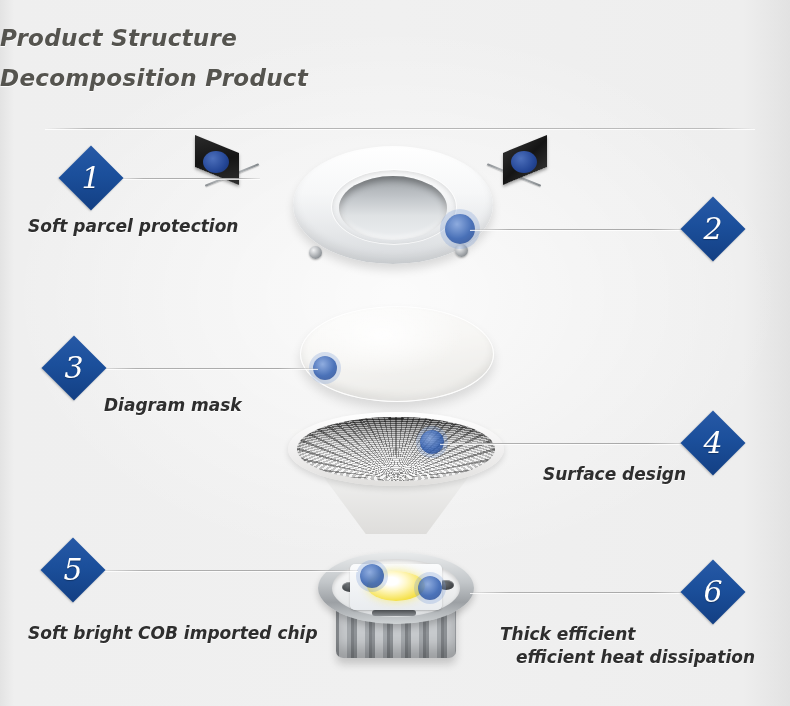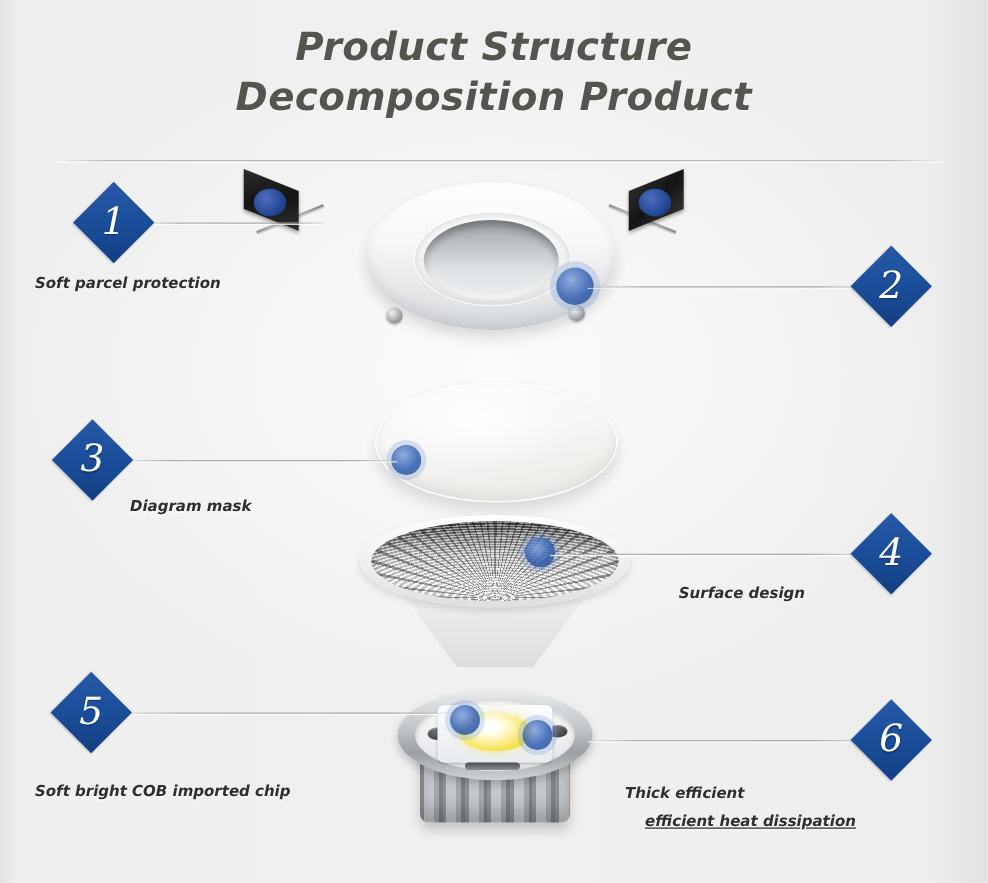--- a/index.html
+++ b/index.html
@@ -16,24 +16,23 @@
   }
   #stage:before{
     content:"";position:absolute;inset:0;
     background:radial-gradient(ellipse 70% 55% at 50% 42%,rgba(255,255,255,.75),rgba(255,255,255,0) 70%);
     pointer-events:none;
   }
 
   
   .title{
     position:absolute;left:0;right:0;top:18px;
-    text-align:center;
     font-family:"DejaVu Sans","Liberation Sans",sans-serif;
     font-weight:bold;font-style:italic;
-    font-size:31px;line-height:40px;
+    font-size:23px;line-height:40px;
     color:#55544f;
     letter-spacing:.3px;
     text-shadow:0 1px 0 rgba(255,255,255,.9);
   }
   .title .l2{display:block;}
 
   .divider{
     position:absolute;left:45px;top:128px;width:710px;height:1px;
     background:linear-gradient(90deg,rgba(180,180,180,0) 0%,#b9b9b9 6%,#b4b4b4 50%,#bdbdbd 94%,rgba(180,180,180,0) 100%);
     box-shadow:0 1px 0 rgba(255,255,255,.85);
@@ -63,26 +62,26 @@
     position:absolute;height:1px;
     background:linear-gradient(90deg,rgba(170,170,170,.15),#b0b0b0 18%,#a9a9a9 82%,rgba(170,170,170,.2));
     box-shadow:0 1px 0 rgba(255,255,255,.8);
   }
 
   
   .caption{
     position:absolute;
     font-family:"DejaVu Sans","Liberation Sans",sans-serif;
     font-weight:bold;font-style:italic;
-    font-size:12px;line-height:23px;
+    font-size:17px;line-height:23px;
     color:#2e2e2e;
     white-space:nowrap;
     text-shadow:0 1px 0 rgba(255,255,255,.75);
   }
-  .caption .l2{display:block;padding-left:16px;text-decoration:underline;}
+  .caption .l2{display:block;padding-left:16px;}
 
   
   .ring-wrap{position:absolute;left:243px;top:138px;width:300px;height:150px;}
   .ring-body{
     position:absolute;left:50px;top:8px;width:200px;height:118px;
     border-radius:50%;
     background:
       radial-gradient(ellipse 52% 58% at 50% 52%,#b9bdc0 0 42%,rgba(185,189,192,0) 44%),
       linear-gradient(180deg,#ffffff 0%,#f6f7f8 40%,#e6e8ea 72%,#d7dadd 100%);
     box-shadow:0 6px 10px rgba(0,0,0,.13),inset 0 -6px 10px rgba(0,0,0,.08);

